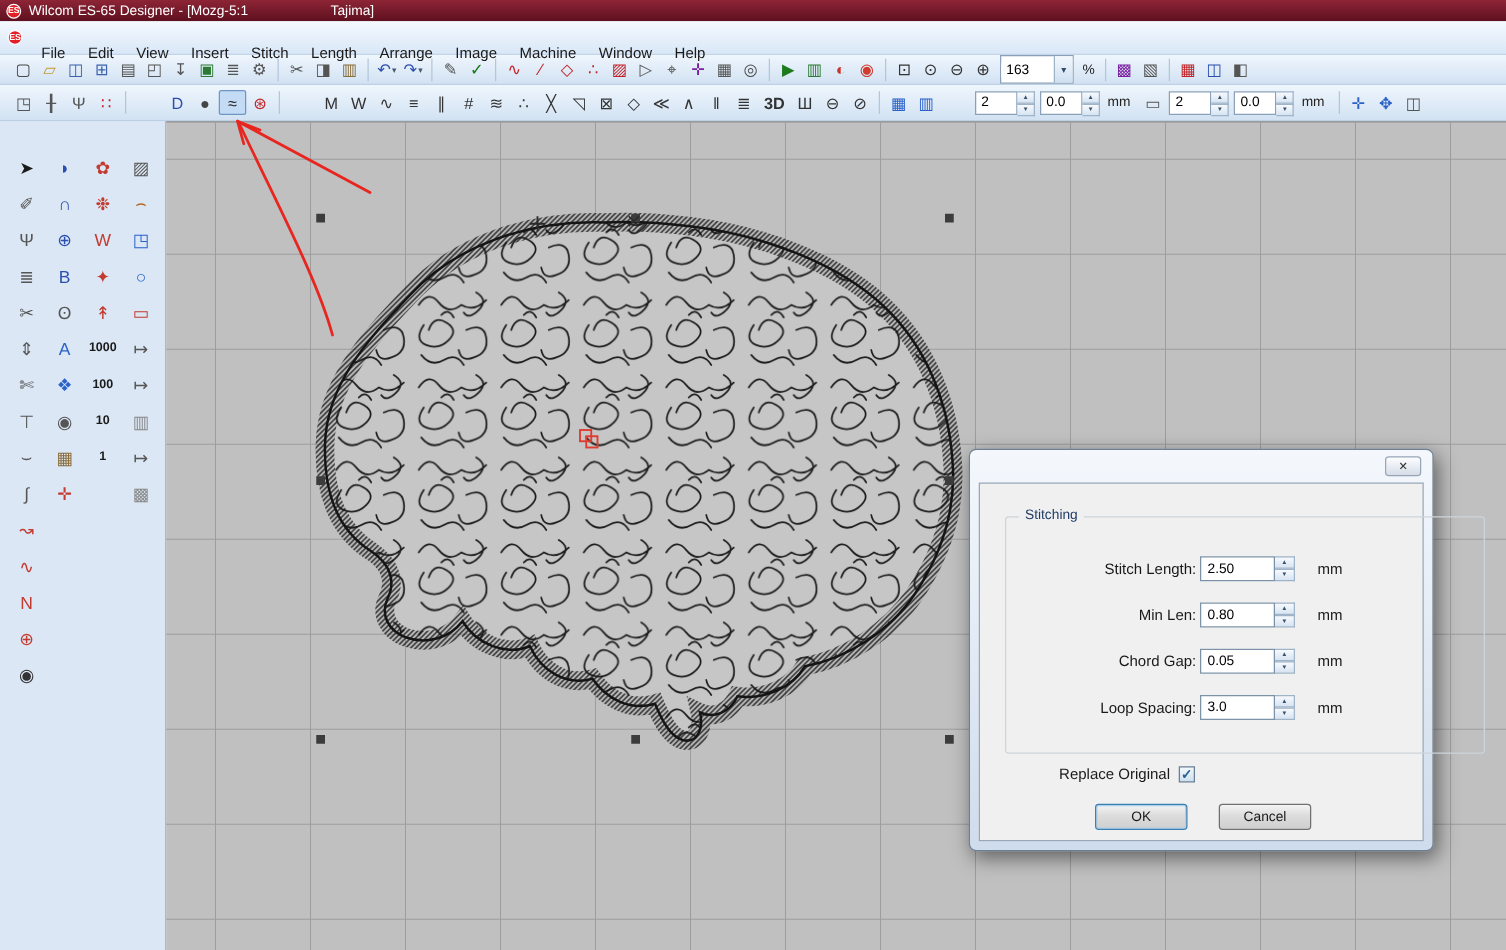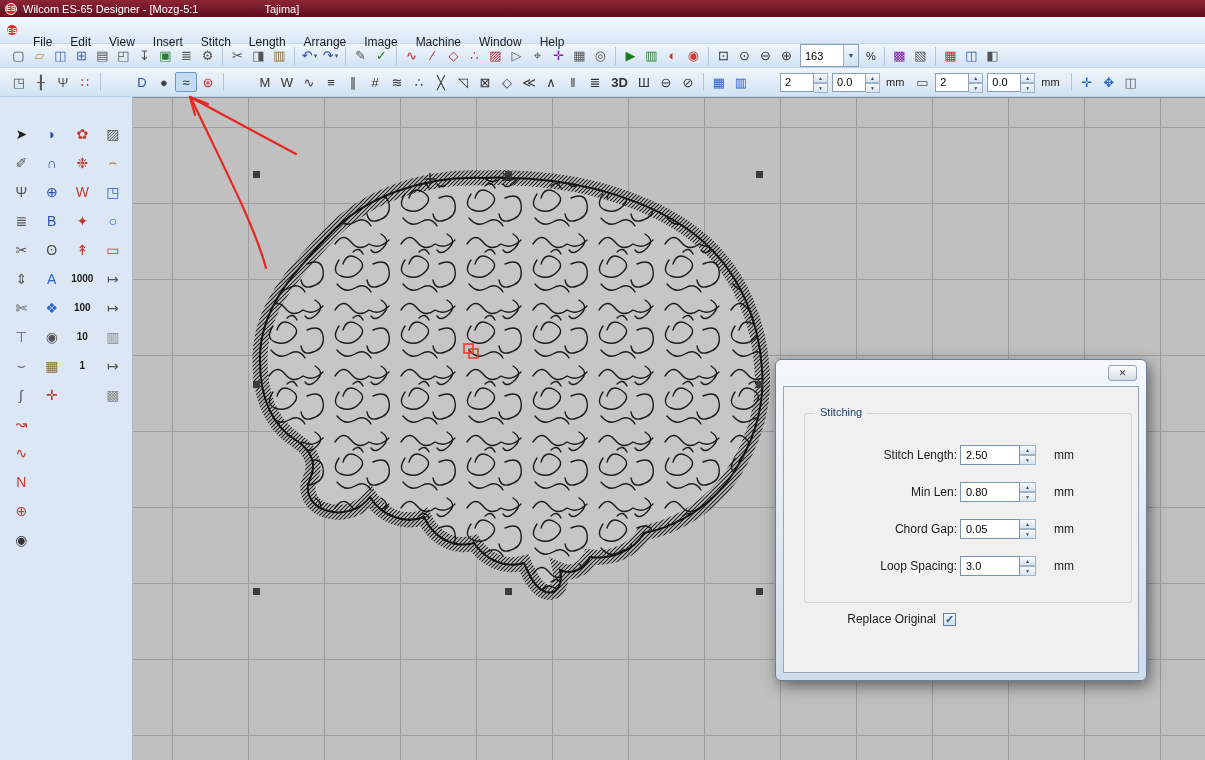--- a/index.html
+++ b/index.html
@@ -61,21 +61,21 @@
   .annot { position:absolute; left:0; top:0; z-index:40; pointer-events:none; }
 
   
   .dialog { position:absolute; left:642px; top:261px; width:372px; height:322px; z-index:50;
     background:linear-gradient(#f4f8fd,#cfdcec); border:1px solid #6e7f92; border-radius:6px;
     box-shadow:3px 5px 16px rgba(0,0,0,.5); font-size:12px; color:#1a1a1a; }
   .dtitle { height:26px; display:flex; align-items:center; padding:0 11px; }
   .dclose { position:absolute; top:5px; right:9px; width:29px; height:16px; border:1px solid #97a5b6; border-radius:3px;
     background:linear-gradient(#fdfdfe,#d5dde7); font-size:9px; color:#333; display:flex; align-items:center; justify-content:center; cursor:default; }
   .dbody { position:absolute; left:7px; right:7px; top:26px; bottom:7px; background:#f0f0f0; border:1px solid #98a8bb; }
-  .group { position:absolute; left:20px; top:26px; width:328px; height:190px;
+  .group { position:absolute; left:20px; top:26px; width:384px; height:190px;
     border:1px solid #cdd4da; border-radius:3px; padding-top:22px; }
   .glabel { position:absolute; top:-8px; left:10px; background:#f0f0f0; padding:0 5px; font-size:11px; color:#1f3c66; }
   .drow { display:flex; align-items:center; height:37px; }
   .dlabel { flex:0 0 152px; text-align:right; margin-right:3px; }
   .dinput { width:60px; height:20px; border:1px solid #7c92a8; font-size:11px; padding:0 5px;
     font-family:"Liberation Sans",sans-serif; outline:none; }
   .dspin { width:16px; height:20px; display:flex; flex-direction:column; }
   .dspin span { flex:1; font-size:5px; color:#3a506b; border:1px solid #9fb4c9; border-left:0;
     background:linear-gradient(#f7fafd,#d7e4f2); display:flex; align-items:center; justify-content:center; }
   .dunit { margin-left:18px; }
@@ -636,20 +636,24 @@
                   <span class="dunit">mm</span>
                 </div>
               </div>
           </div>
           <div class="drow chkrow">
             <label class="dlabel">Replace Original</label>
             <span class="cb">
               <span>✓</span>
             </span>
           </div>
+          <div class="dbuttons">
+            <button class="btn ok">OK</button>
+            <button class="btn">Cancel</button>
+          </div>
         </div>
       </div>
     </div>
   </div>
 
   <svg class="annot" width="1205" height="760" viewBox="0 0 1205 760">
     <g fill="none" stroke="#e8251f" stroke-width="2.2" stroke-linecap="round">
       <path d="M190,97 L296,154"></path>
       <path d="M191,98 C224,168 254,224 266,268"></path>
       <path d="M190,97 L195,115 M190,97 L208,104"></path>

